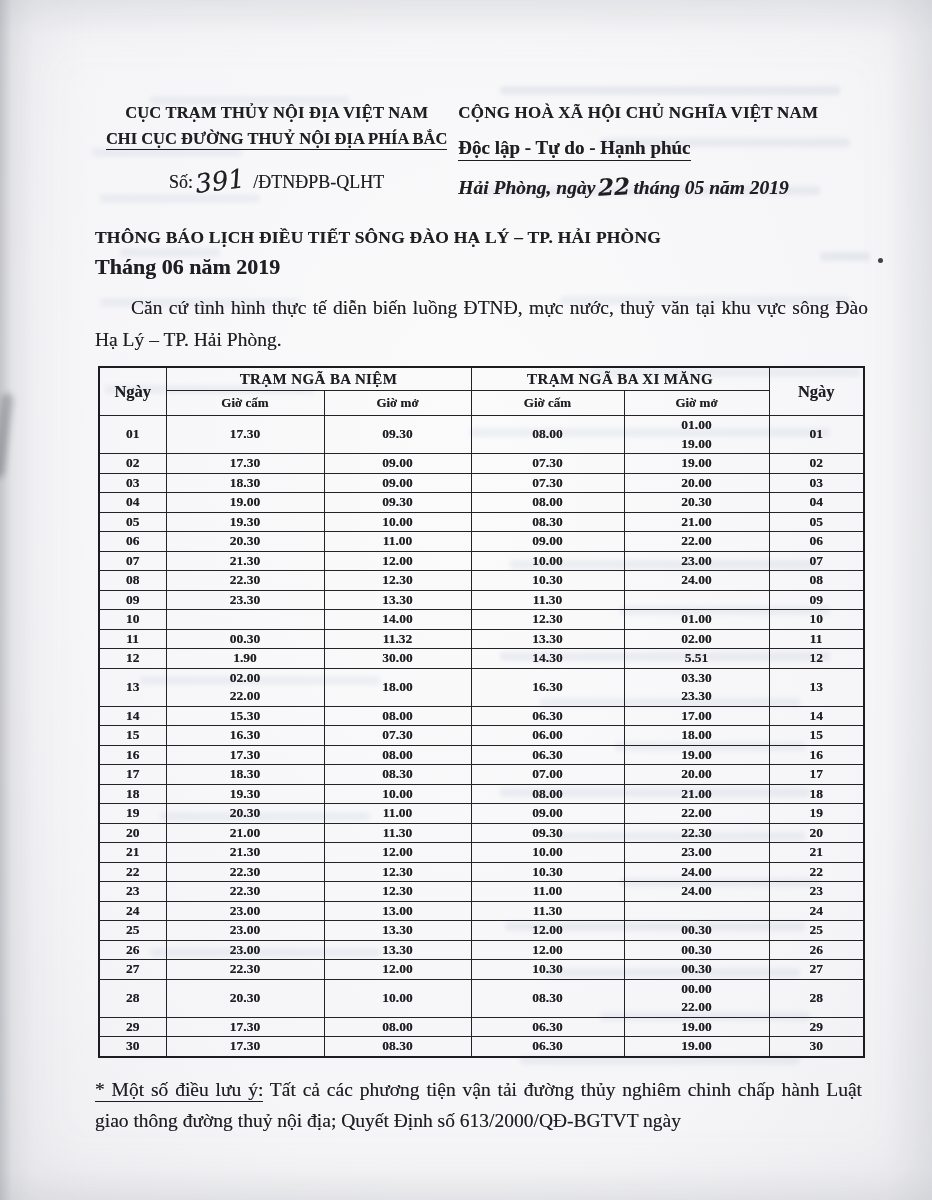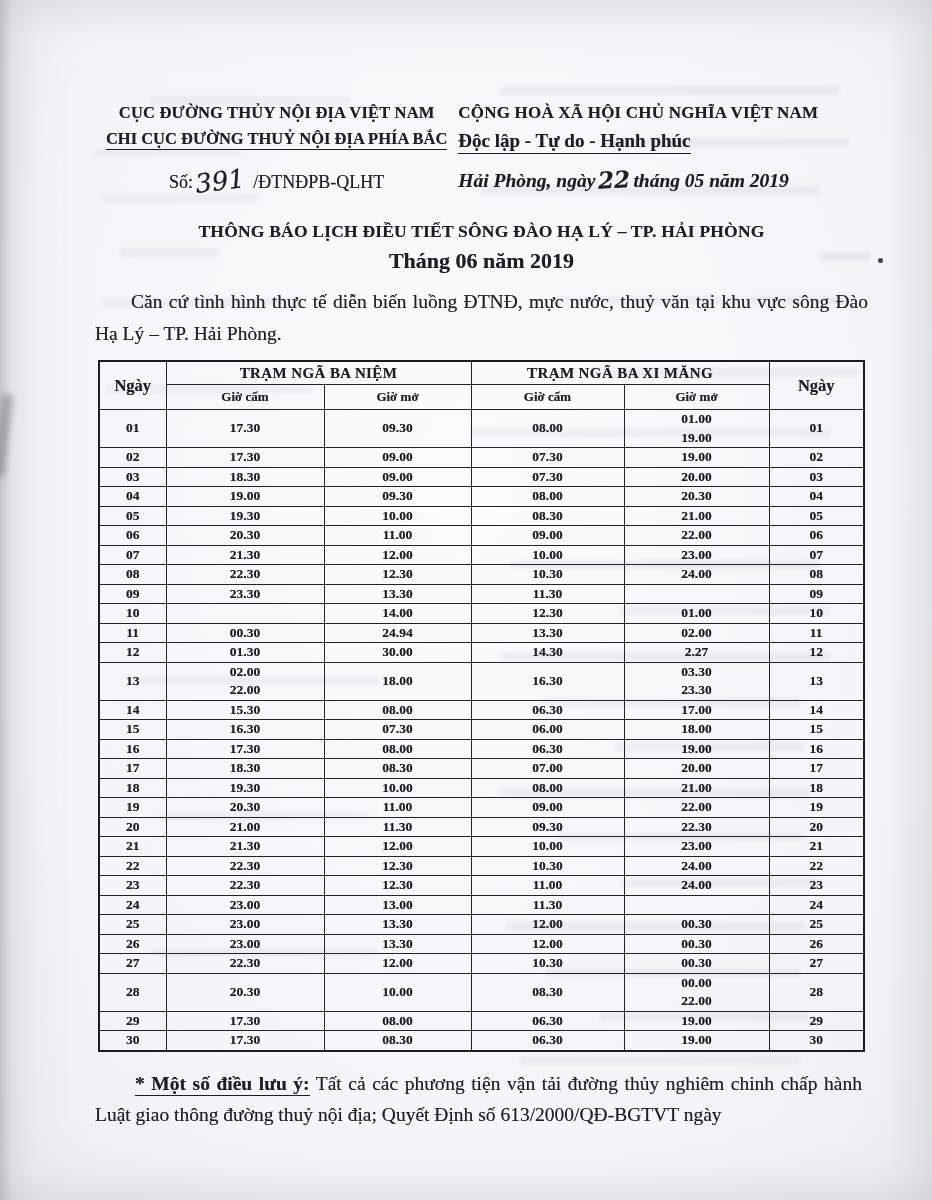--- a/index.html
+++ b/index.html
@@ -28,30 +28,30 @@
   .scan-text{text-shadow:0 0 .5px rgba(20,20,25,.55);}
 
   
   .letterhead{display:flex;align-items:flex-start;}
   .lh-left{width:47%;text-align:center;}
   .lh-right{width:53%;text-align:left;}
   .lh1{font-size:16.5px;font-weight:600;letter-spacing:.2px;line-height:25px;}
   .lh2{font-size:16.5px;font-weight:700;line-height:27px;}
   .lh2 .u{border-bottom:1.6px solid #1d1d21;padding-bottom:1px;}
   .lh-right .lh1{font-size:17px;font-weight:700;}
-  .motto{font-size:19px;font-weight:700;line-height:26px;margin-top:3px;}
+  .motto{font-size:19px;font-weight:700;line-height:26px;margin-top:10px;}
   .motto .u{border-bottom:1.7px solid #1d1d21;padding-bottom:2px;}
   .so-line{margin-top:20px;font-size:18px;}
   .hand{font-family:"DejaVu Serif", serif;font-style:italic;display:inline-block;}
   .hand-391{font-size:26px;transform:rotate(-7deg) translateY(2px);margin:0 4px 0 2px;line-height:0;}
   .hand-22{font-size:23px;transform:rotate(-3deg) translateY(1px);margin:0 3px;line-height:0;}
   .date-line{margin-top:16px;font-size:19.5px;font-style:italic;font-weight:600;}
 
   
-  .title-block{text-align:center;margin-top:24px;}
+  .title-block{margin-top:24px;}
   .title1{font-size:17.5px;font-weight:700;letter-spacing:.2px;line-height:29px;}
   .title2{font-size:22px;font-weight:700;line-height:30px;}
 
   
   .para{font-size:19.5px;line-height:32px;text-indent:36px;margin:0;text-align:justify;}
   .para.first{margin-top:10px;}
 
   
   table.sched{border-collapse:collapse;table-layout:fixed;width:765px;margin:10px 0 0 3px;background:transparent;}
   table.sched col.c-dayl{width:67px;} table.sched col.c-nc{width:158px;}
@@ -62,21 +62,21 @@
     white-space:pre-line;
   }
   table.sched{border:2px solid #1d1d21;}
   th.station{font-size:15px;font-weight:700;letter-spacing:.4px;height:22px;line-height:22px;}
   th.sub{font-size:13px;font-weight:700;height:24px;line-height:24px;}
   th.daycol{font-size:16.5px;font-weight:700;}
   td{font-size:13.5px;font-weight:700;line-height:18.5px;}
 
   
   .note{margin-top:16px;font-size:19.5px;line-height:31px;text-align:justify;padding-right:6px;}
-  .note .lead{font-weight:700;border-bottom:1.7px solid #1d1d21;padding-bottom:1px;margin-left:40px;}
+  .note .lead{font-weight:400;border-bottom:1.7px solid #1d1d21;padding-bottom:1px;}
 </style>
 </head>
 <body>
 
 <div class="page">
   <div class="ghost-layer" id="ghost-layer">
       <div class="ghost-bar" style="left: 500px; top: 86px; width: 340px; opacity: 0.1;"></div>
       <div class="ghost-bar" style="left: 150px; top: 96px; width: 200px; opacity: 0.07;"></div>
       <div class="ghost-bar" style="left: 600px; top: 138px; width: 250px; opacity: 0.09;"></div>
       <div class="ghost-bar" style="left: 92px; top: 148px; width: 150px; opacity: 0.07;"></div>
@@ -105,21 +105,21 @@
       <div class="ghost-bar" style="left: 600px; top: 1012px; width: 210px; opacity: 0.08;"></div>
       <div class="ghost-bar" style="left: 520px; top: 1056px; width: 280px; opacity: 0.08;"></div>
     </div>
   <div class="smudge"></div>
   <div class="speck"></div>
 
   <div class="content scan-text">
 
     <div class="letterhead">
       <div class="lh-left">
-        <div class="lh1">CỤC ĐƯỜNG THỦY NỘI ĐỊA VIỆT NAM</div>
+        <div class="lh1">CỤC TRẠM THỦY NỘI ĐỊA VIỆT NAM</div>
         <div class="lh2"><span class="u">CHI CỤC ĐƯỜNG THUỶ NỘI ĐỊA PHÍA BẮC</span></div>
         <div class="so-line">
           <span>Số:</span><span class="hand hand-391">391</span> <span>/ĐTNĐPB-QLHT</span>
         </div>
       </div>
       <div class="lh-right">
         <div class="lh1">CỘNG HOÀ XÃ HỘI CHỦ NGHĨA VIỆT NAM</div>
         <div class="motto"><span class="u">Độc lập - Tự do - Hạnh phúc</span></div>
         <div class="date-line">
           <span>Hải Phòng, ngày</span><span class="hand hand-22">22</span><span>tháng 05 năm 2019</span>
@@ -235,31 +235,31 @@
             <td>10</td>
             <td></td>
             <td>14.00</td>
             <td>12.30</td>
             <td>01.00</td>
             <td>10</td>
           </tr>
           <tr>
             <td>11</td>
             <td>00.30</td>
-            <td>24.94</td>
+            <td>11.32</td>
             <td>13.30</td>
             <td>02.00</td>
             <td>11</td>
           </tr>
           <tr>
             <td>12</td>
-            <td>01.30</td>
+            <td>1.90</td>
             <td>30.00</td>
             <td>14.30</td>
-            <td>2.27</td>
+            <td>5.51</td>
             <td>12</td>
           </tr>
           <tr>
             <td>13</td>
             <td>02.00
 22.00</td>
             <td>18.00</td>
             <td>16.30</td>
             <td>03.30
 23.30</td>

